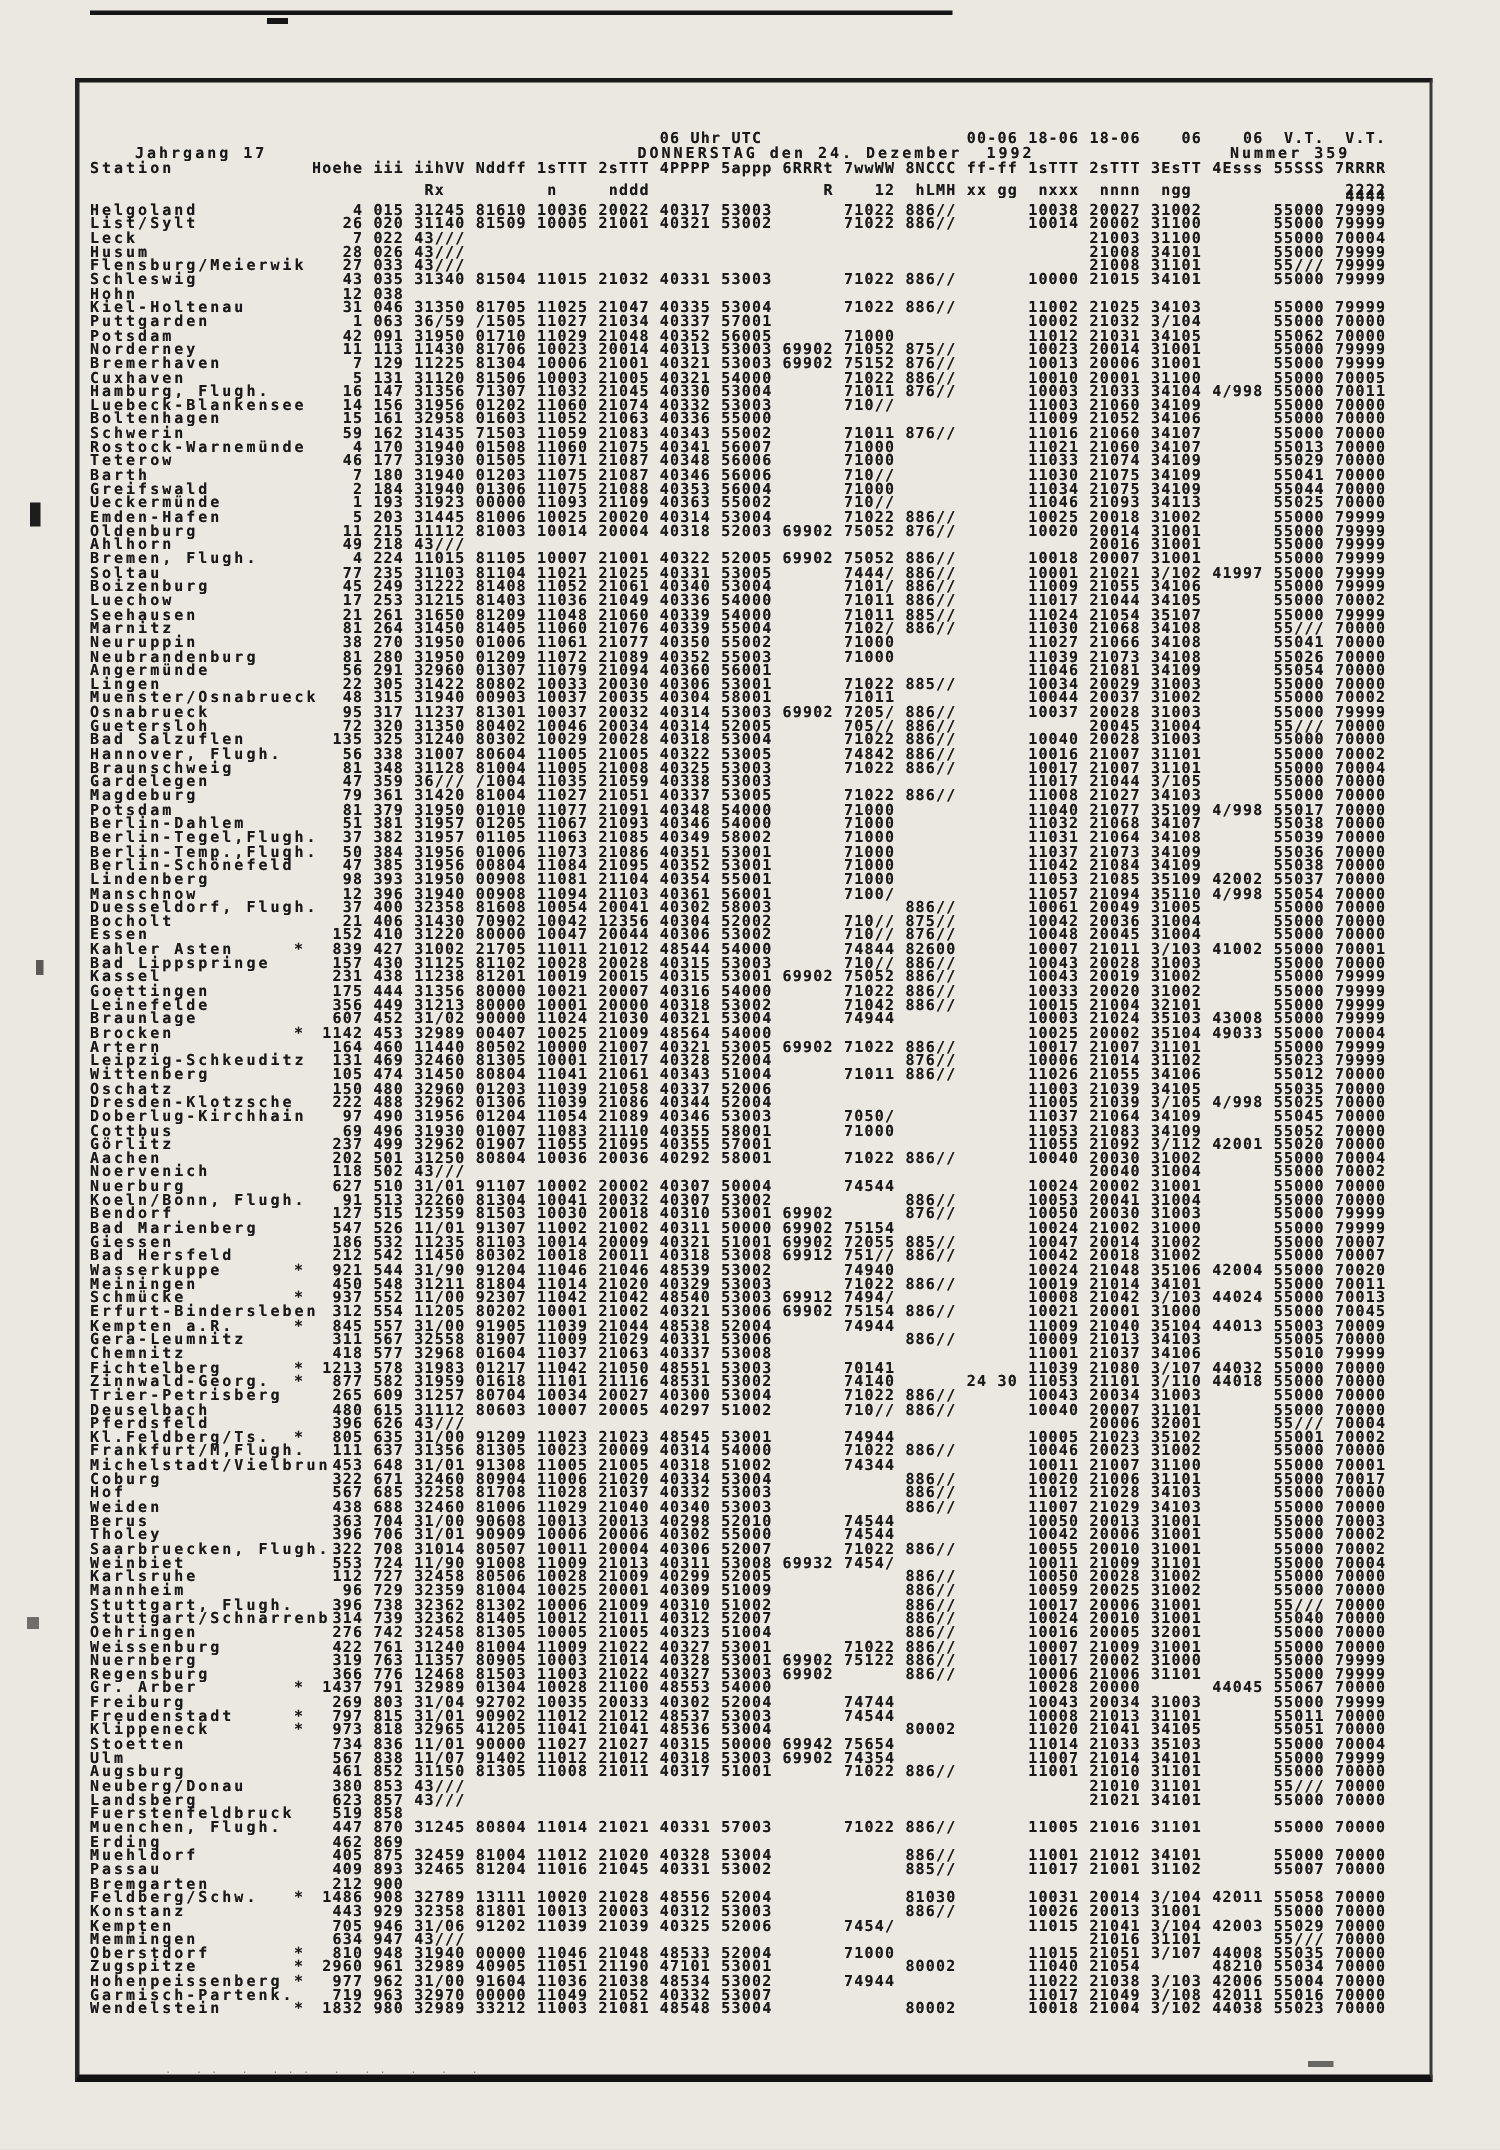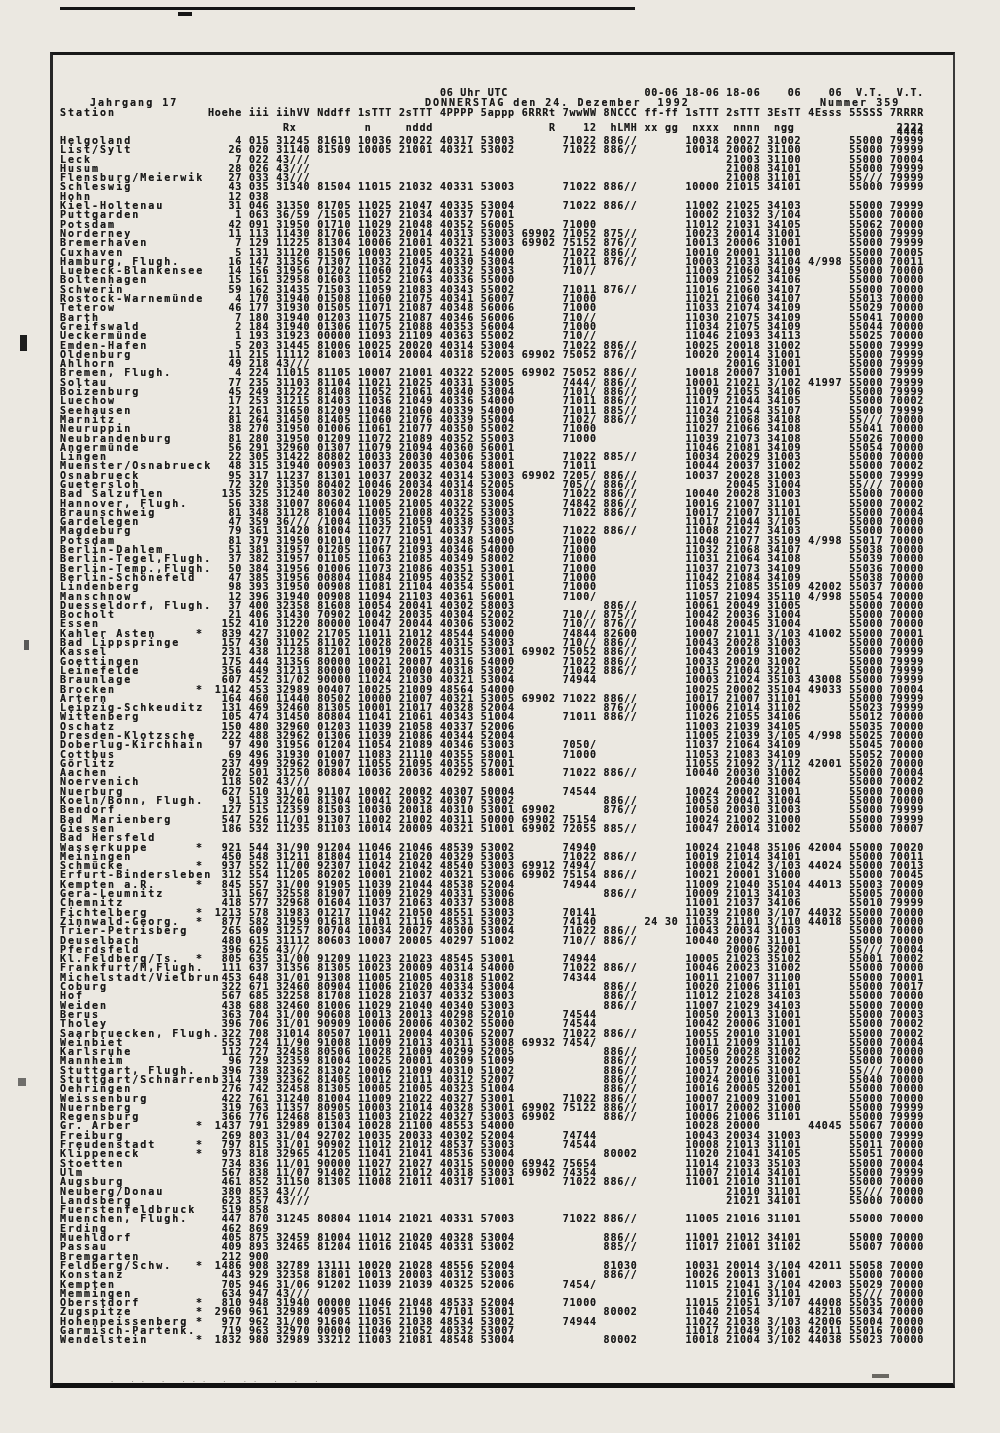--- a/index.html
+++ b/index.html
@@ -315,21 +315,21 @@
         <span class="mono gd">   12 396 31940 00908 11094 21103 40361 56001       7100/             11057 21094 35110 4/998 55054 70000</span>
       </div>
       <div class="row">
         <span class="mono nm">Duesseldorf, Flugh.</span>
         <span class="mono mk"></span>
         <span class="mono gd">   37 400 32358 81608 10054 20041 40302 58003             886//       10061 20049 31005       55000 70000</span>
       </div>
       <div class="row">
         <span class="mono nm">Bocholt</span>
         <span class="mono mk"></span>
-        <span class="mono gd">   21 406 31430 70902 10042 20035 40304 52002       710// 875//       10042 20036 31004       55000 70000</span>
+        <span class="mono gd">   21 406 31430 70902 10042 12356 40304 52002       710// 875//       10042 20036 31004       55000 70000</span>
       </div>
       <div class="row">
         <span class="mono nm">Essen</span>
         <span class="mono mk"></span>
         <span class="mono gd">  152 410 31220 80000 10047 20044 40306 53002       710// 876//       10048 20045 31004       55000 70000</span>
       </div>
       <div class="row">
         <span class="mono nm">Kahler Asten</span>
         <span class="mono mk">*</span>
         <span class="mono gd">  839 427 31002 21705 11011 21012 48544 54000       74844 82600       10007 21011 3/103 41002 55000 70001</span>
@@ -435,20 +435,21 @@
         <span class="mono gd">  547 526 11/01 91307 11002 21002 40311 50000 69902 75154             10024 21002 31000       55000 79999</span>
       </div>
       <div class="row">
         <span class="mono nm">Giessen</span>
         <span class="mono mk"></span>
         <span class="mono gd">  186 532 11235 81103 10014 20009 40321 51001 69902 72055 885//       10047 20014 31002       55000 70007</span>
       </div>
       <div class="row">
         <span class="mono nm">Bad Hersfeld</span>
         <span class="mono mk"></span>
+        <span class="mono gd">  212 542 11450 80302 10018 20011 40318 53008 69912 751// 886//       10042 20018 31002       55000 70007</span>
       </div>
       <div class="row">
         <span class="mono nm">Wasserkuppe</span>
         <span class="mono mk">*</span>
         <span class="mono gd">  921 544 31/90 91204 11046 21046 48539 53002       74940             10024 21048 35106 42004 55000 70020</span>
       </div>
       <div class="row">
         <span class="mono nm">Meiningen</span>
         <span class="mono mk"></span>
         <span class="mono gd">  450 548 31211 81804 11014 21020 40329 53003       71022 886//       10019 21014 34101       55000 70011</span>

